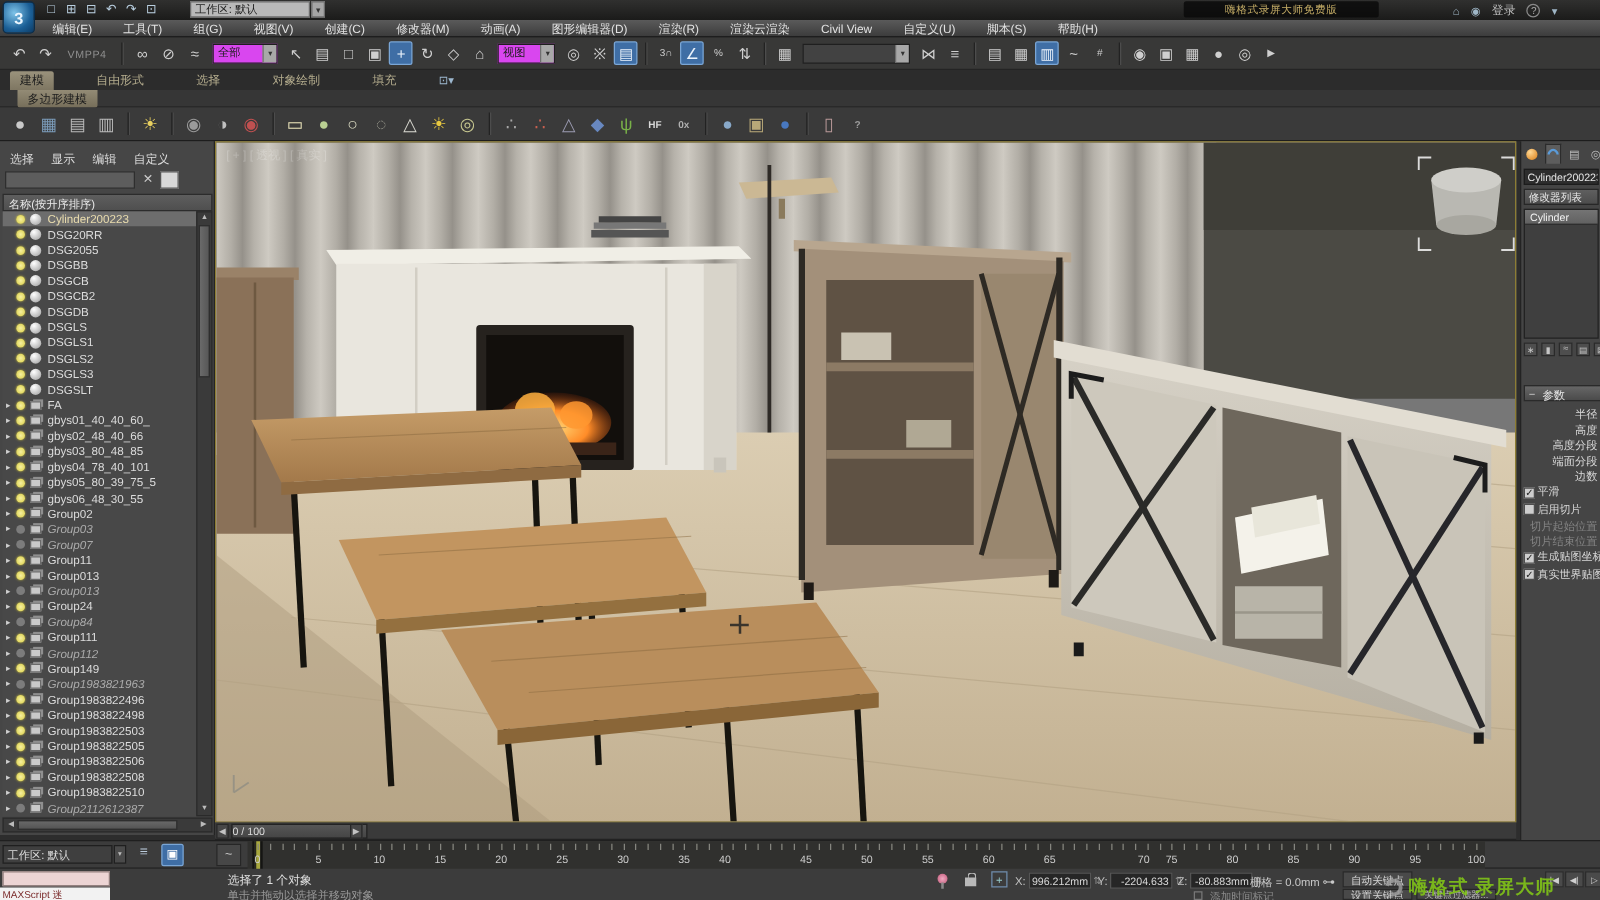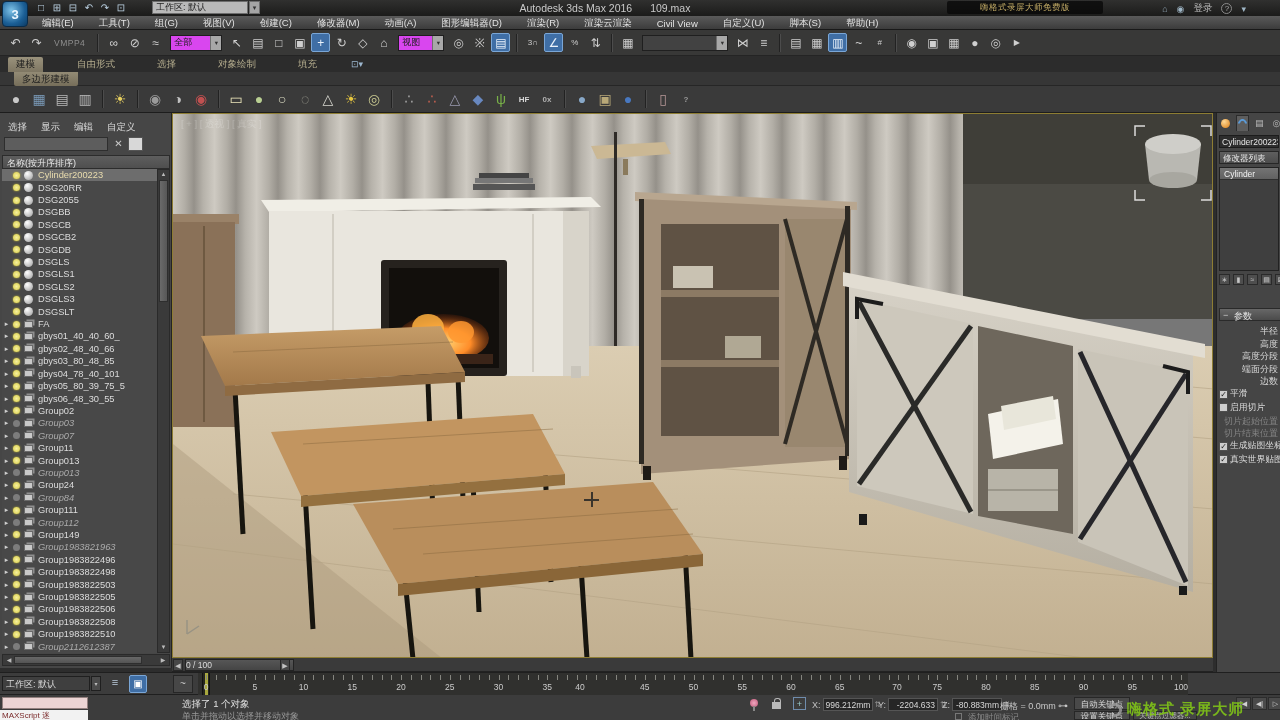--- a/index.html
+++ b/index.html
@@ -257,23 +257,20 @@
   <div class="abs" id="quick-access">
       <span class="qa-icon">□</span>
       <span class="qa-icon">⊞</span>
       <span class="qa-icon">⊟</span>
       <span class="qa-icon">↶</span>
       <span class="qa-icon">↷</span>
       <span class="qa-icon">⊡</span>
     </div>
   <div class="abs" id="workspace-top">工作区: 默认</div>
   <div class="abs" id="workspace-top-arrow">▾</div>
-  <div class="abs" id="window-title">
-    <span>Autodesk 3ds Max 2016</span><b>109.max</b>
-  </div>
   <div class="abs" id="watermark-top">嗨格式录屏大师免费版</div>
   <div class="abs" id="infocenter">
     <span class="ic">⌂</span>
     <span class="ic">◉</span>
     <span id="signin-label">登录</span>
     <span id="help-circ">?</span>
     <span class="ic">▾</span>
   </div>
 
   <div class="abs" id="menubar">
@@ -947,21 +944,21 @@
         <span class="tick" style="left: 612.5px;"></span>
         <span class="tick" style="left: 622.25px;"></span>
         <span class="tick" style="left: 632px;"></span>
         <span class="tick" style="left: 641.75px;"></span>
         <span class="tick-label" style="left: 641.75px;">65</span>
         <span class="tick" style="left: 651.5px;"></span>
         <span class="tick" style="left: 661.25px;"></span>
         <span class="tick" style="left: 671px;"></span>
         <span class="tick" style="left: 680.75px;"></span>
         <span class="tick" style="left: 690.5px;"></span>
-        <span class="tick-label" style="left: 699px;">70</span>
+        <span class="tick-label" style="left: 717px;">70</span>
         <span class="tick" style="left: 700.25px;"></span>
         <span class="tick" style="left: 710px;"></span>
         <span class="tick" style="left: 719.75px;"></span>
         <span class="tick" style="left: 729.5px;"></span>
         <span class="tick" style="left: 739.25px;"></span>
         <span class="tick-label" style="left: 739.25px;">75</span>
         <span class="tick" style="left: 749px;"></span>
         <span class="tick" style="left: 758.75px;"></span>
         <span class="tick" style="left: 768.5px;"></span>
         <span class="tick" style="left: 778.25px;"></span>

